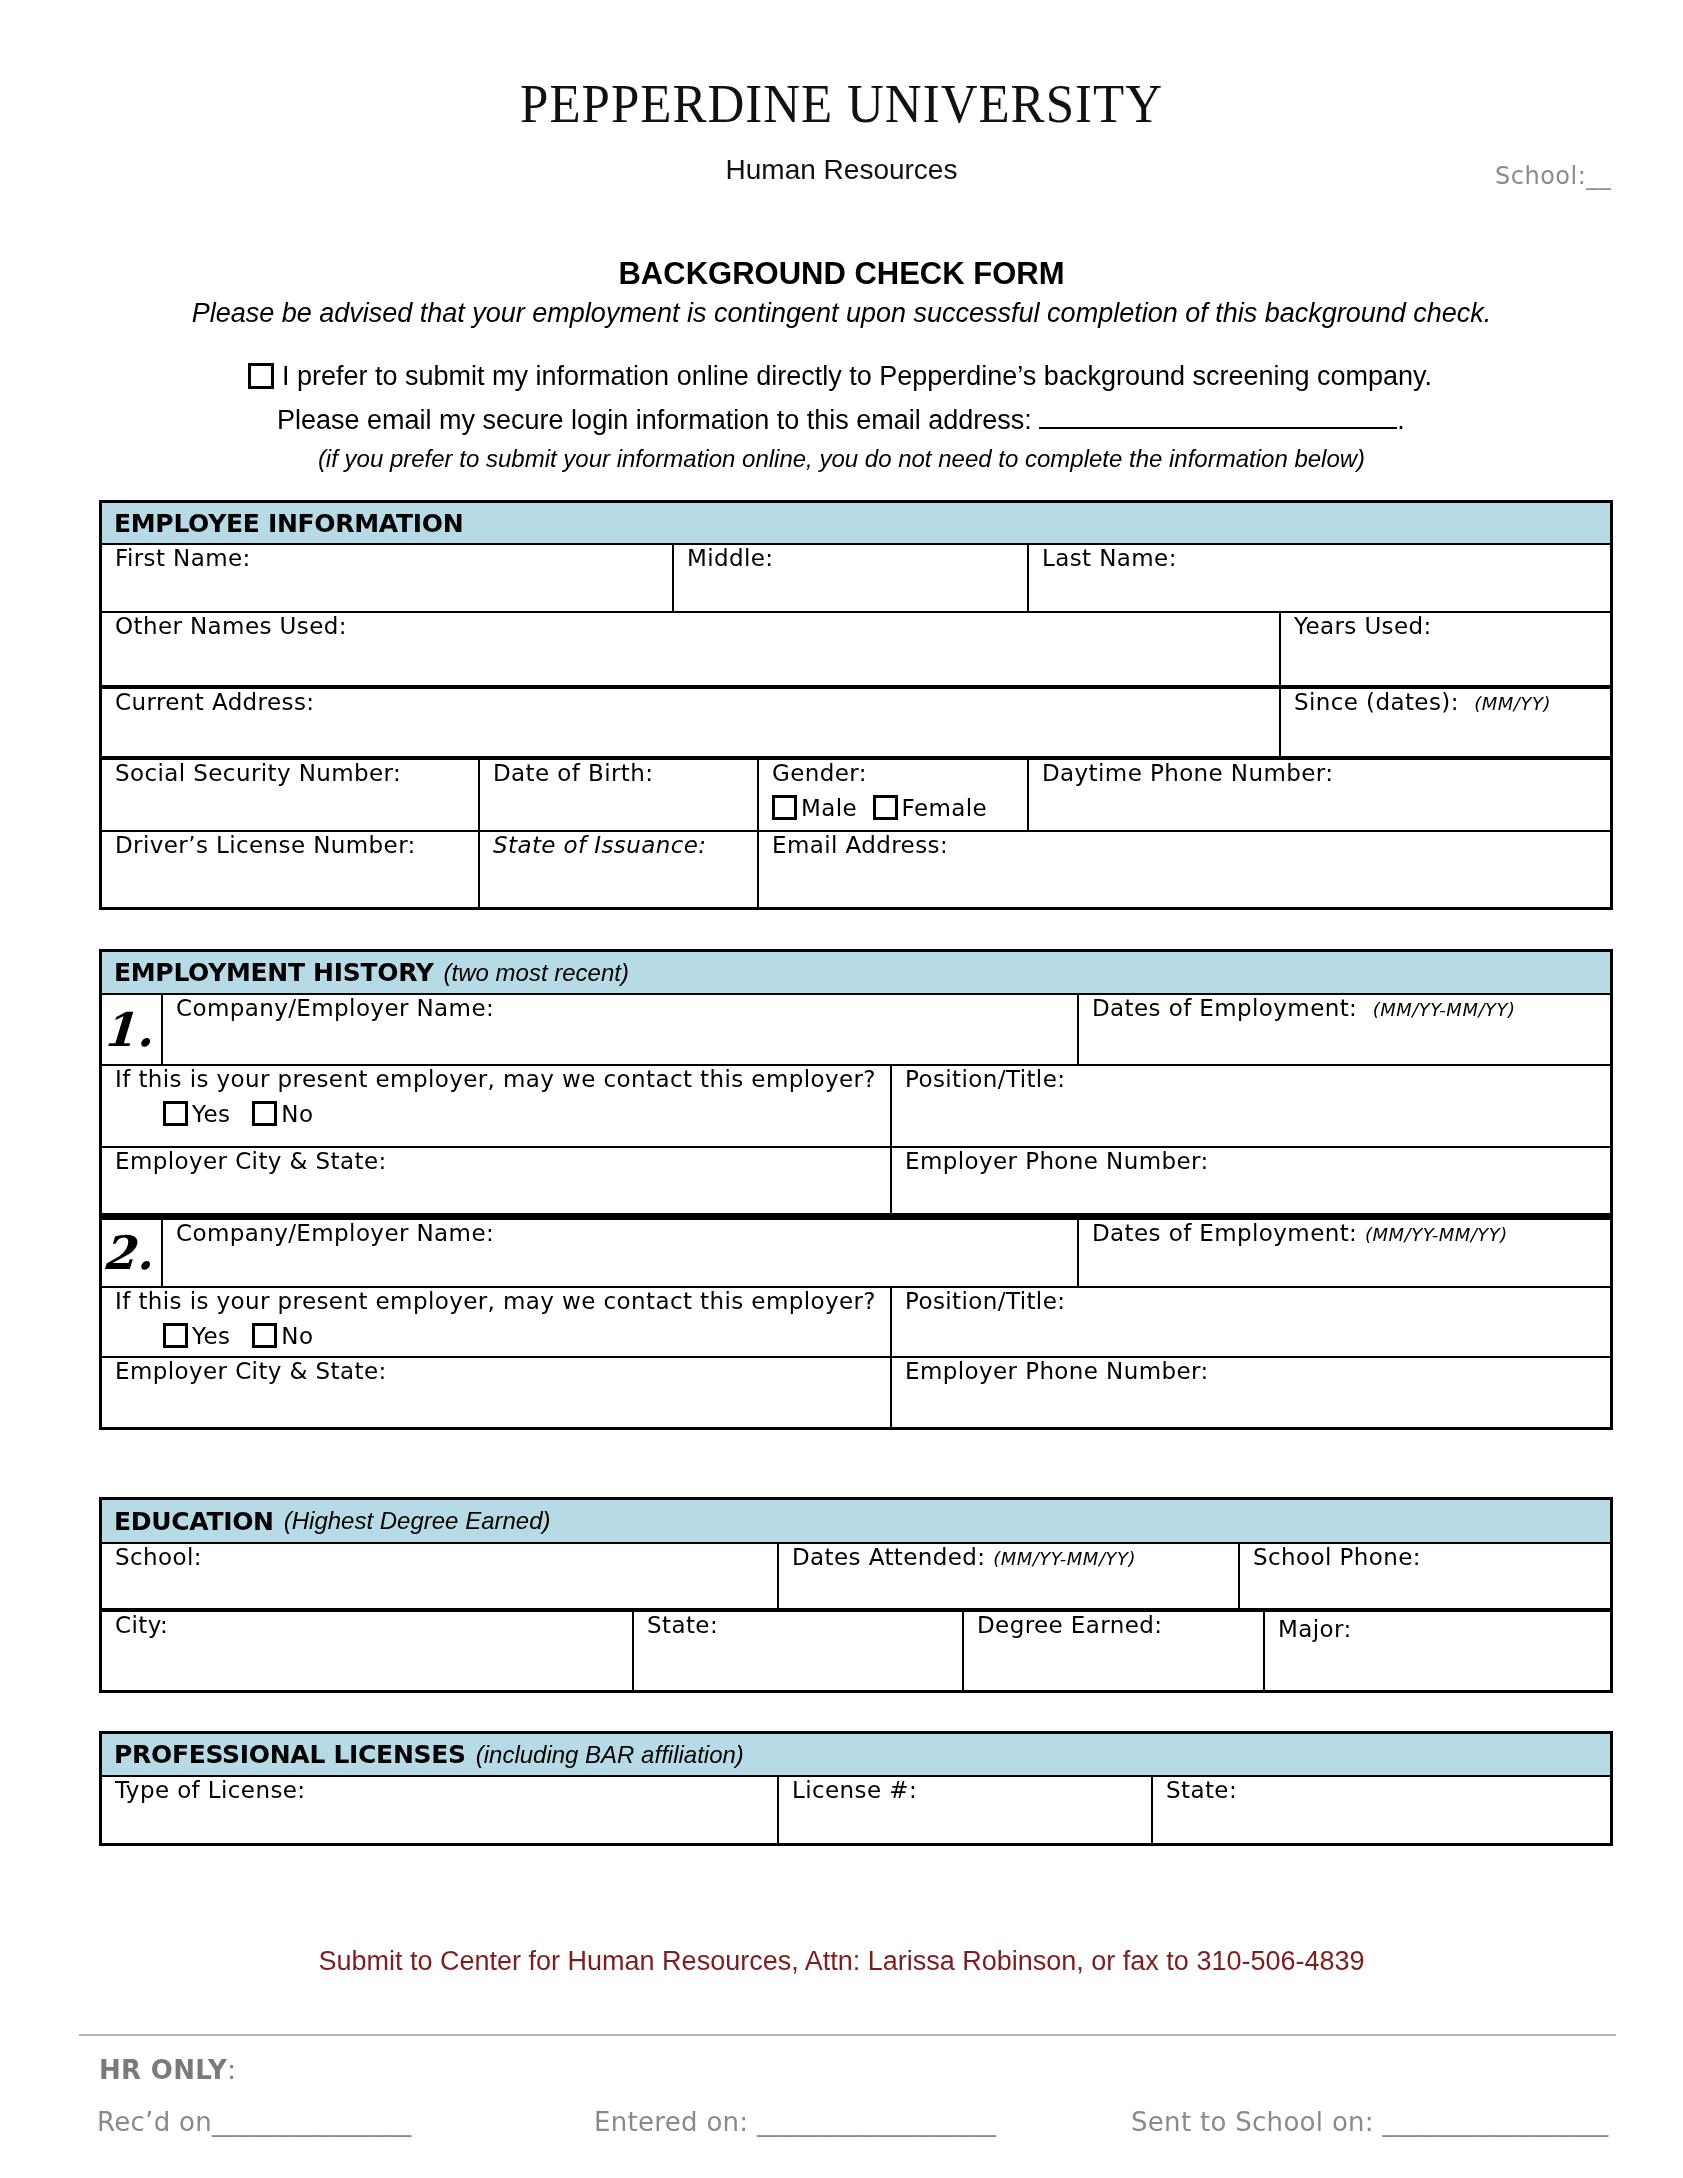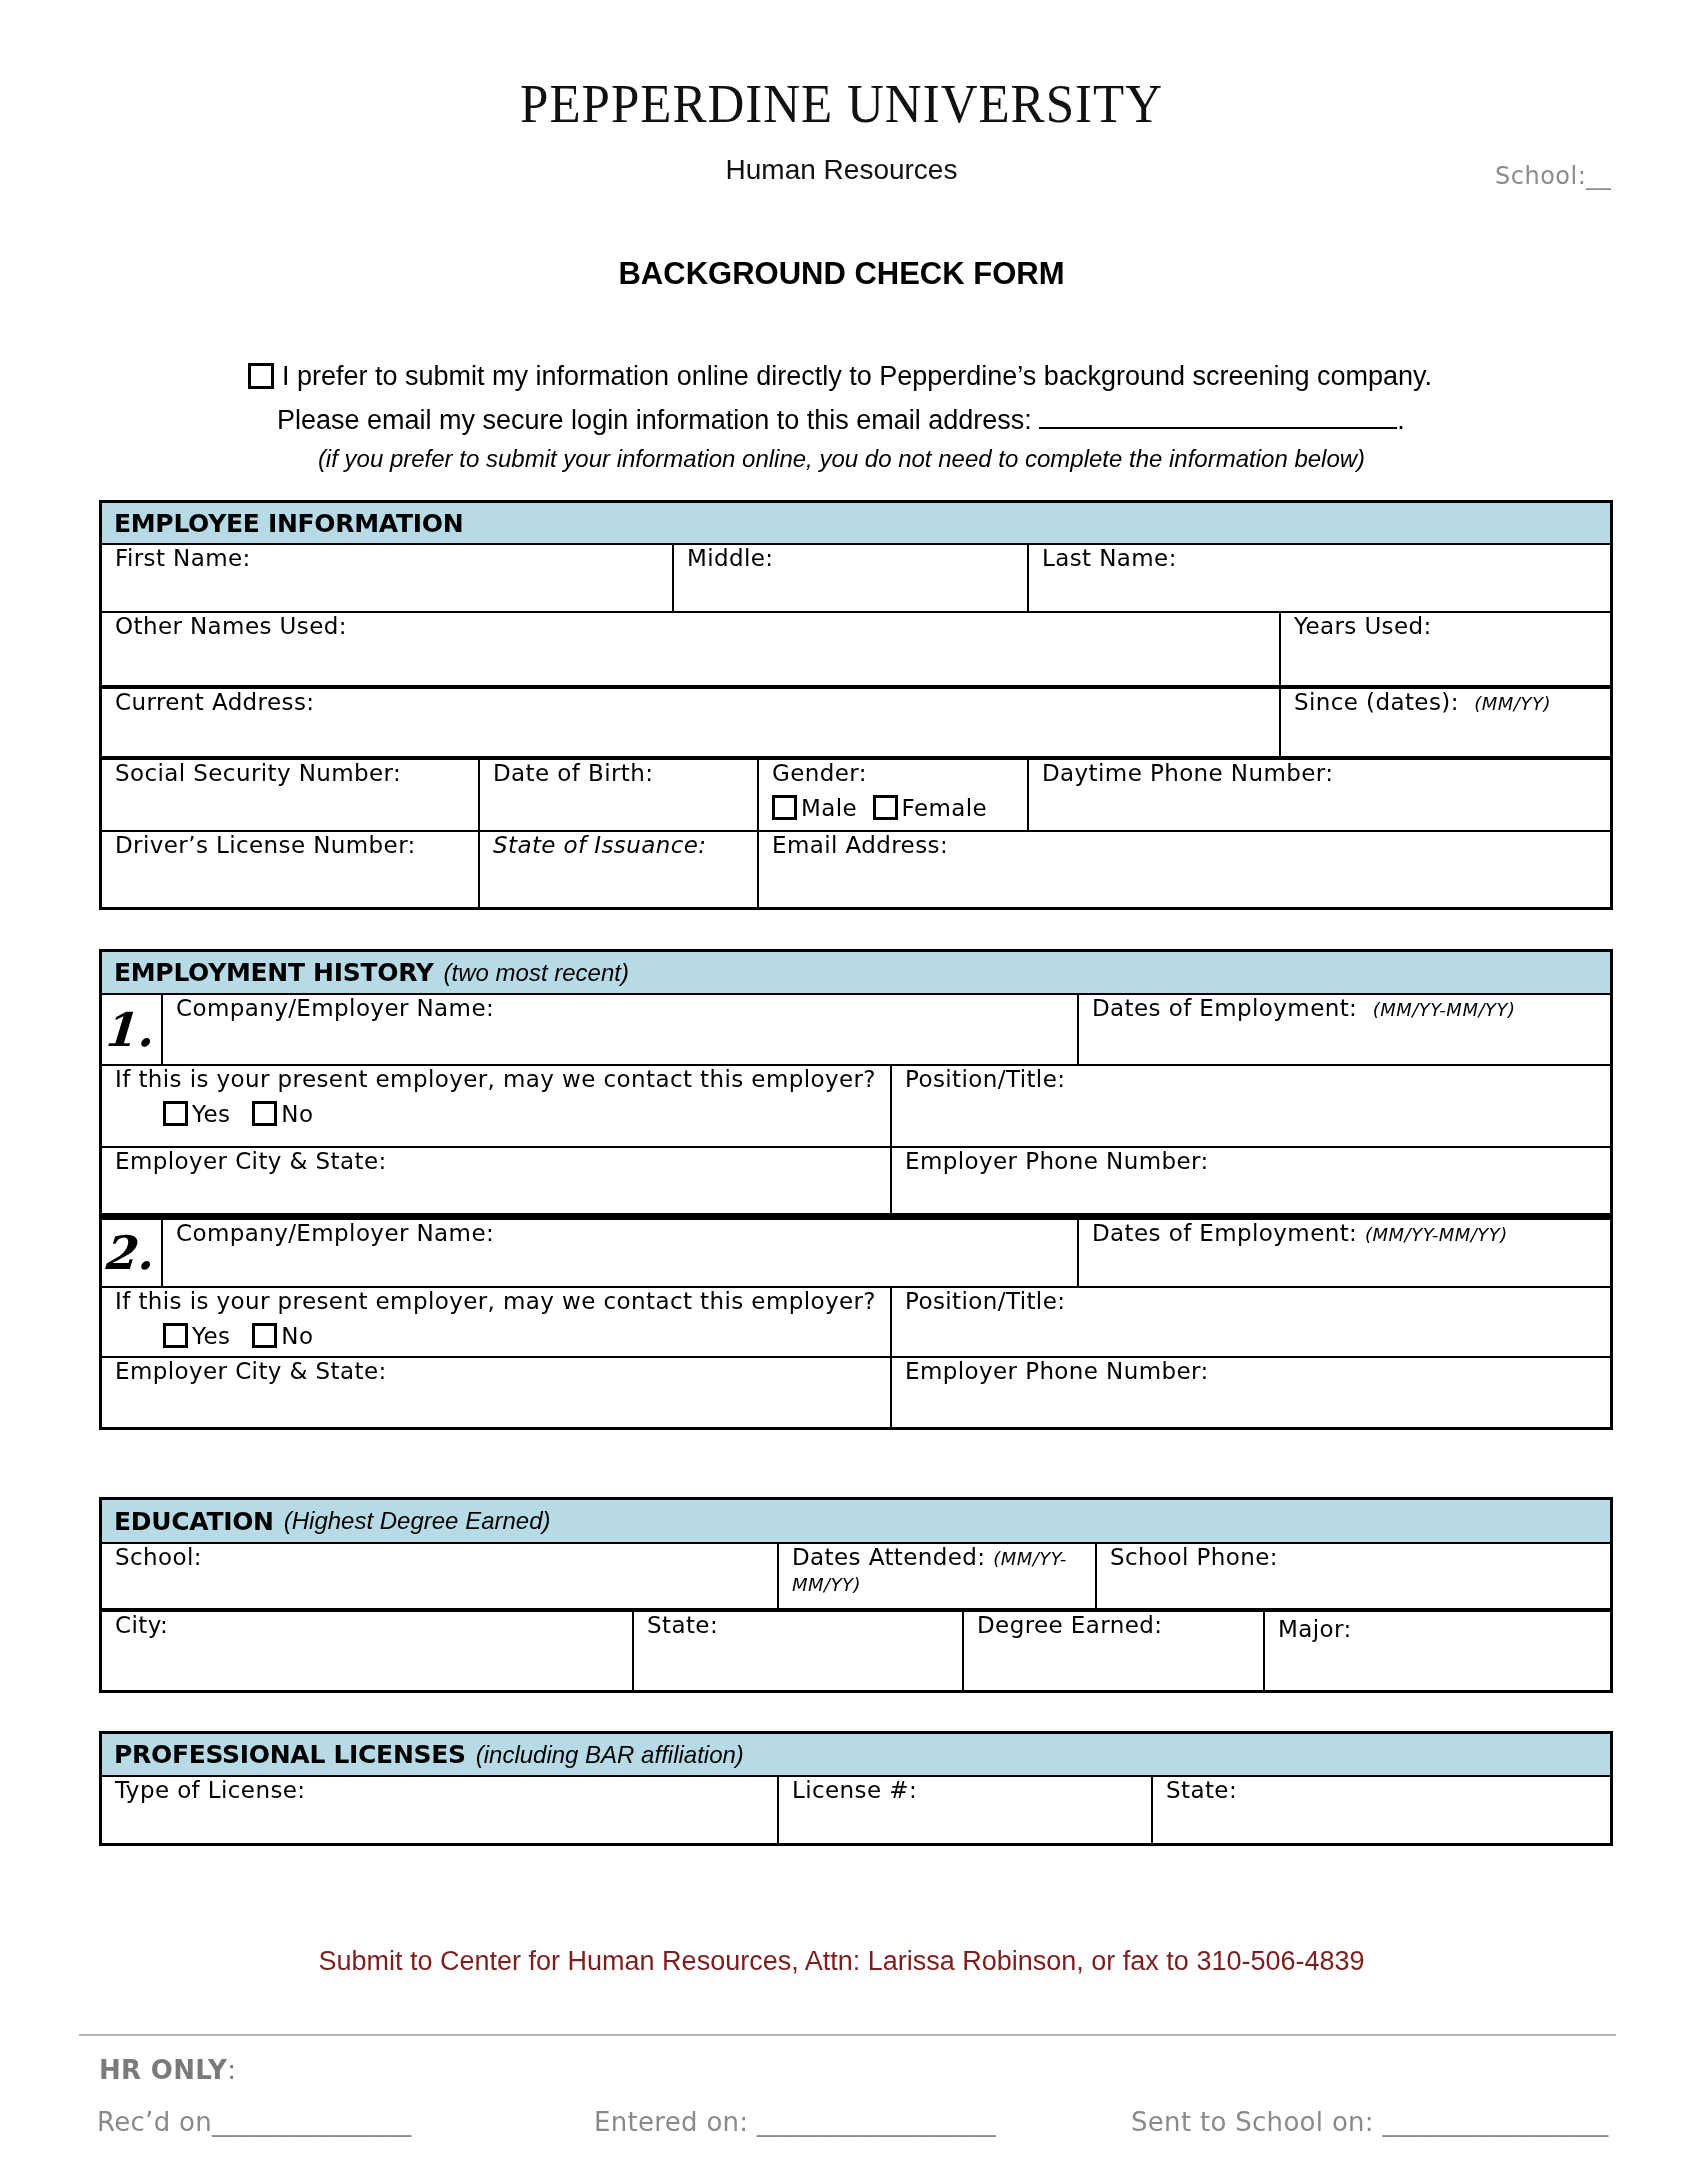--- a/index.html
+++ b/index.html
@@ -92,20 +92,21 @@
 </head>
 <body>
 
 <div class="page">
 
   <div class="logo">PEPPERDINE UNIVERSITY</div>
   <div class="dept">Human Resources</div>
   <div class="school">School:__</div>
 
   <div class="form-title">BACKGROUND CHECK FORM</div>
+  <div class="notice">Please be advised that your employment is contingent upon successful completion of this background check.</div>
 
   <div class="opt-line1">
     <span class="cbx"></span><span>I prefer to submit my information online directly to Pepperdine’s background screening company.</span>
   </div>
   <div class="opt-line2">
     <span>Please email my secure login information to this email address: </span><span class="blank-line"></span><span>.</span>
   </div>
   <div class="opt-line3">(if you prefer to submit your information online, you do not need to complete the information below)</div>
 
   <div class="tbl" style="top:500px;">
@@ -192,21 +193,21 @@
     </div>
   </div>
 
   <div class="tbl" style="top:1497px;">
     <div class="tbl-header" style="height:44px;">
       <span>EDUCATION</span>
       <span class="note">(Highest Degree Earned)</span>
     </div>
     <div class="row first" style="height:64px;">
       <div class="cell" style="width:677px;"><span>School:</span></div>
-      <div class="cell" style="width:318px;"><span>Dates Attended: </span><span class="hint">(MM/YY-MM/YY)</span></div>
+      <div class="cell" style="width:461px;"><span>Dates Attended: </span><span class="hint">(MM/YY-MM/YY)</span></div>
       <div class="cell last"><span>School Phone:</span></div>
     </div>
     <div class="row thickline" style="height:82px;">
       <div class="cell" style="width:532px;"><span>City:</span></div>
       <div class="cell" style="width:330px;"><span>State:</span></div>
       <div class="cell" style="width:301px;"><span>Degree Earned:</span></div>
       <div class="cell last"><span style="display:inline-block; margin-top:4px;">Major:</span></div>
     </div>
   </div>
 

